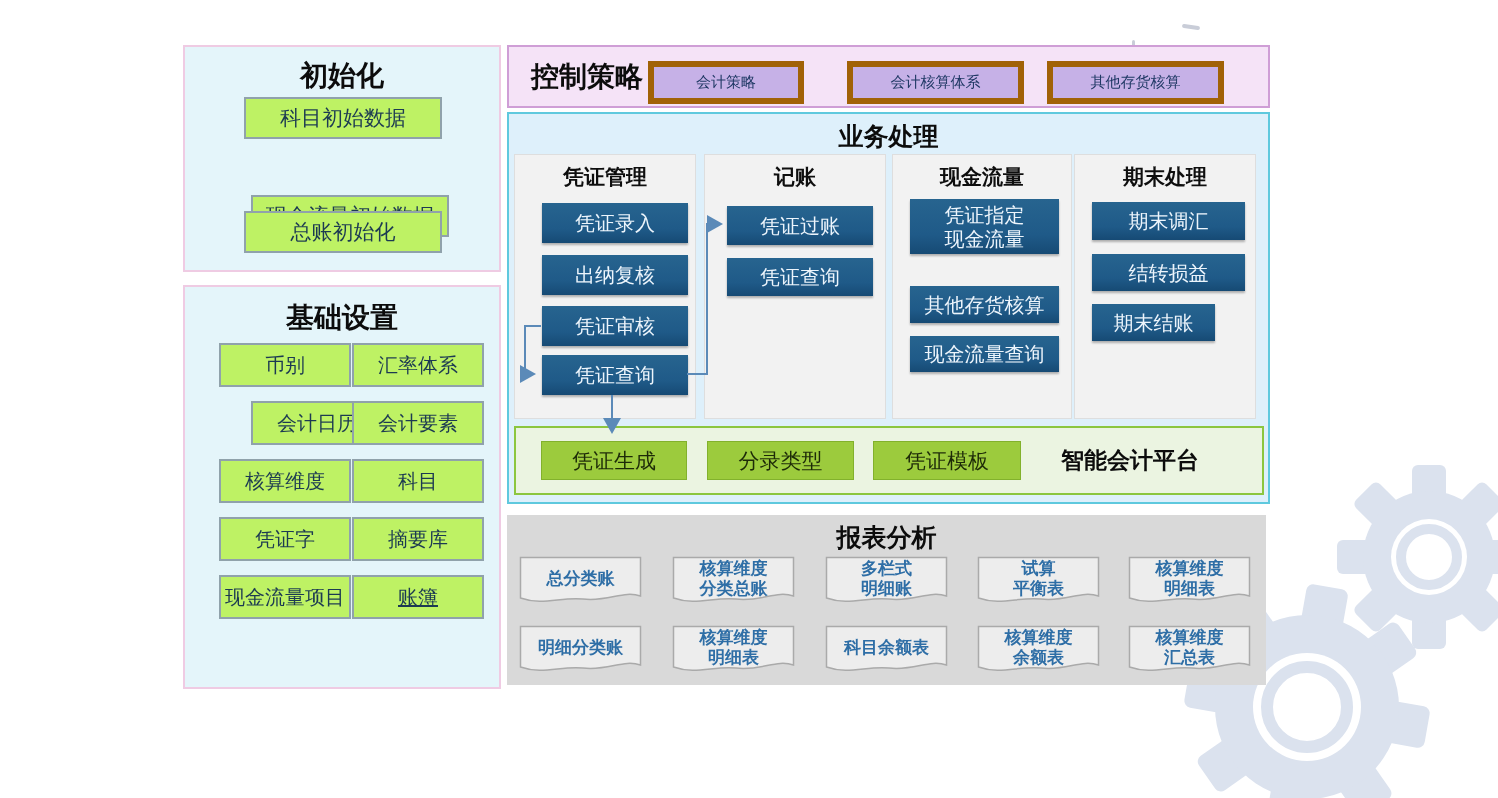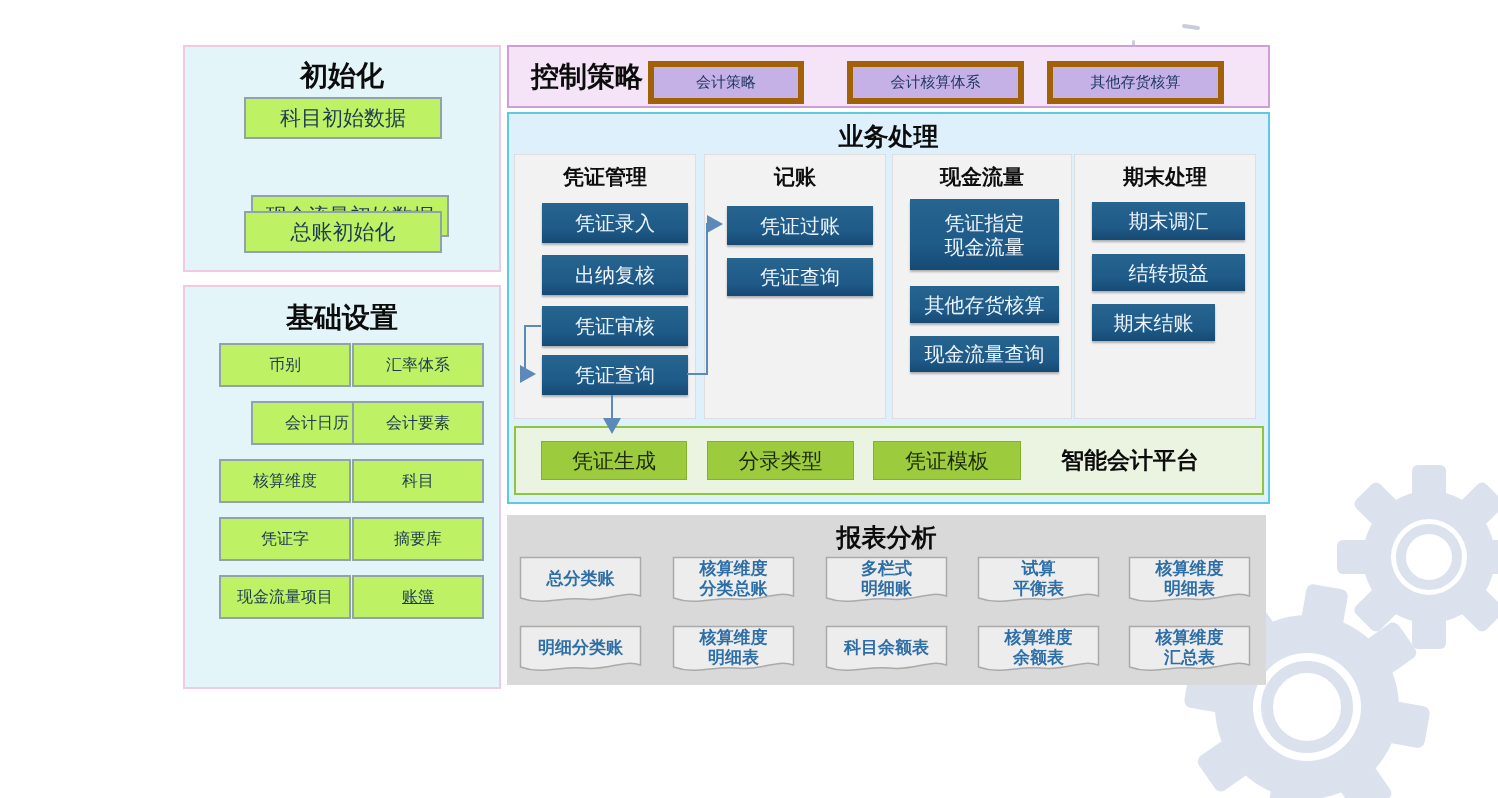--- a/index.html
+++ b/index.html
@@ -3,21 +3,21 @@
 <meta charset="utf-8">
 <style>
   html,body{margin:0;padding:0;background:#ffffff;}
   .page{position:relative;width:1498px;height:798px;background:#ffffff;overflow:hidden;
         font-family:"Liberation Sans","DejaVu Sans",sans-serif;}
   
   .panel-cyan{position:absolute;background:#e4f5fa;border:2px solid #efcbe3;}
   .p-title{position:absolute;left:0;width:100%;text-align:center;font-weight:bold;color:#0c0c0c;}
   .cyan-item{position:absolute;background:#bef264;border:2px solid #90a2ab;display:flex;
              align-items:center;justify-content:center;font-size:21px;color:#1c3a52;white-space:nowrap;}
-  .grid-item{font-size:16px;}
+  .grid-item{font-size:20px;}
   
   .ctrl-strip{position:absolute;background:#f5e3f7;border:2px solid #cf9ed6;}
   .ctrl-label{position:absolute;left:22px;top:0;height:100%;display:flex;align-items:center;
               font-weight:bold;font-size:28px;color:#0c0c0c;}
   .pill-purple{position:absolute;top:14px;height:31px;background:#c6b1e7;border:6px solid #a16207;
                color:#1f3864;display:flex;align-items:center;justify-content:center;font-size:15px;white-space:nowrap;}
   
   .biz-panel{position:absolute;background:#def0fb;border:2px solid #5fc9de;}
   .col{position:absolute;background:#f2f2f2;border:1px solid #dedede;}
   .col-h{position:absolute;top:8px;left:0;width:100%;text-align:center;font-weight:bold;font-size:21px;color:#0e0e0e;}
@@ -125,21 +125,21 @@
     </div>
 
     <div class="col" style="left:195px;top:40px;width:180px;height:263px;">
       <div class="col-h">记账</div>
       <div class="dbtn" style="left:22px;top:51px;width:146px;height:39px;">凭证过账</div>
       <div class="dbtn" style="left:22px;top:103px;width:146px;height:38px;">凭证查询</div>
     </div>
 
     <div class="col" style="left:383px;top:40px;width:178px;height:263px;">
       <div class="col-h">现金流量</div>
-      <div class="dbtn" style="left:17px;top:44px;width:149px;height:71px;">凭证指定
+      <div class="dbtn" style="left:17px;top:44px;width:149px;height:55px;">凭证指定
 现金流量</div>
       <div class="dbtn" style="left:17px;top:131px;width:149px;height:37px;">其他存货核算</div>
       <div class="dbtn" style="left:17px;top:181px;width:149px;height:36px;">现金流量查询</div>
     </div>
 
     <div class="col" style="left:565px;top:40px;width:180px;height:263px;">
       <div class="col-h">期末处理</div>
       <div class="dbtn" style="left:17px;top:47px;width:153px;height:38px;">期末调汇</div>
       <div class="dbtn" style="left:17px;top:99px;width:153px;height:37px;">结转损益</div>
       <div class="dbtn" style="left:17px;top:149px;width:123px;height:37px;">期末结账</div>

